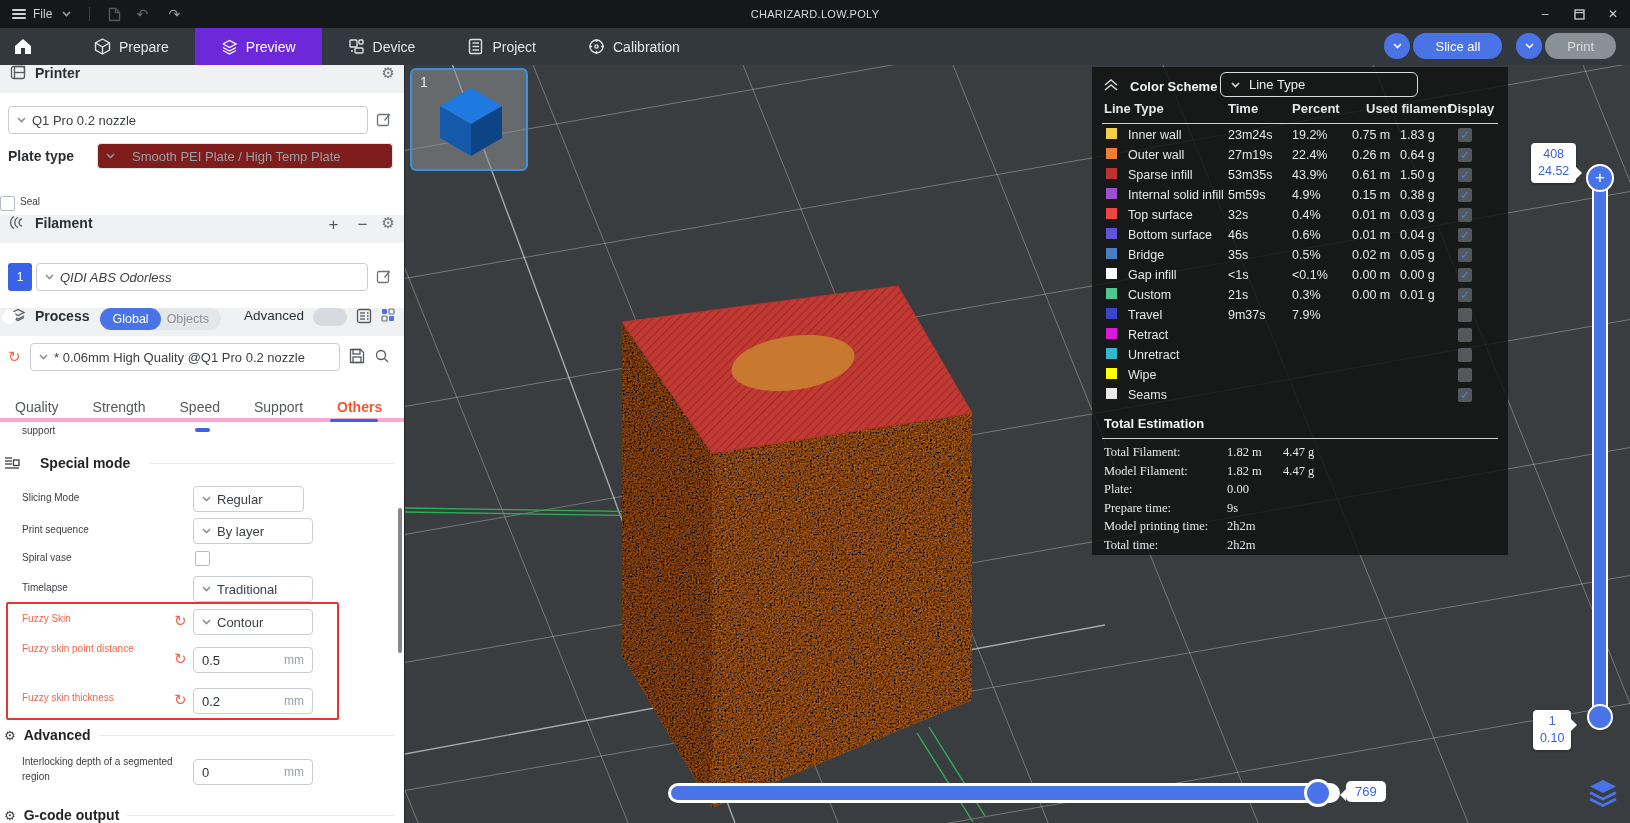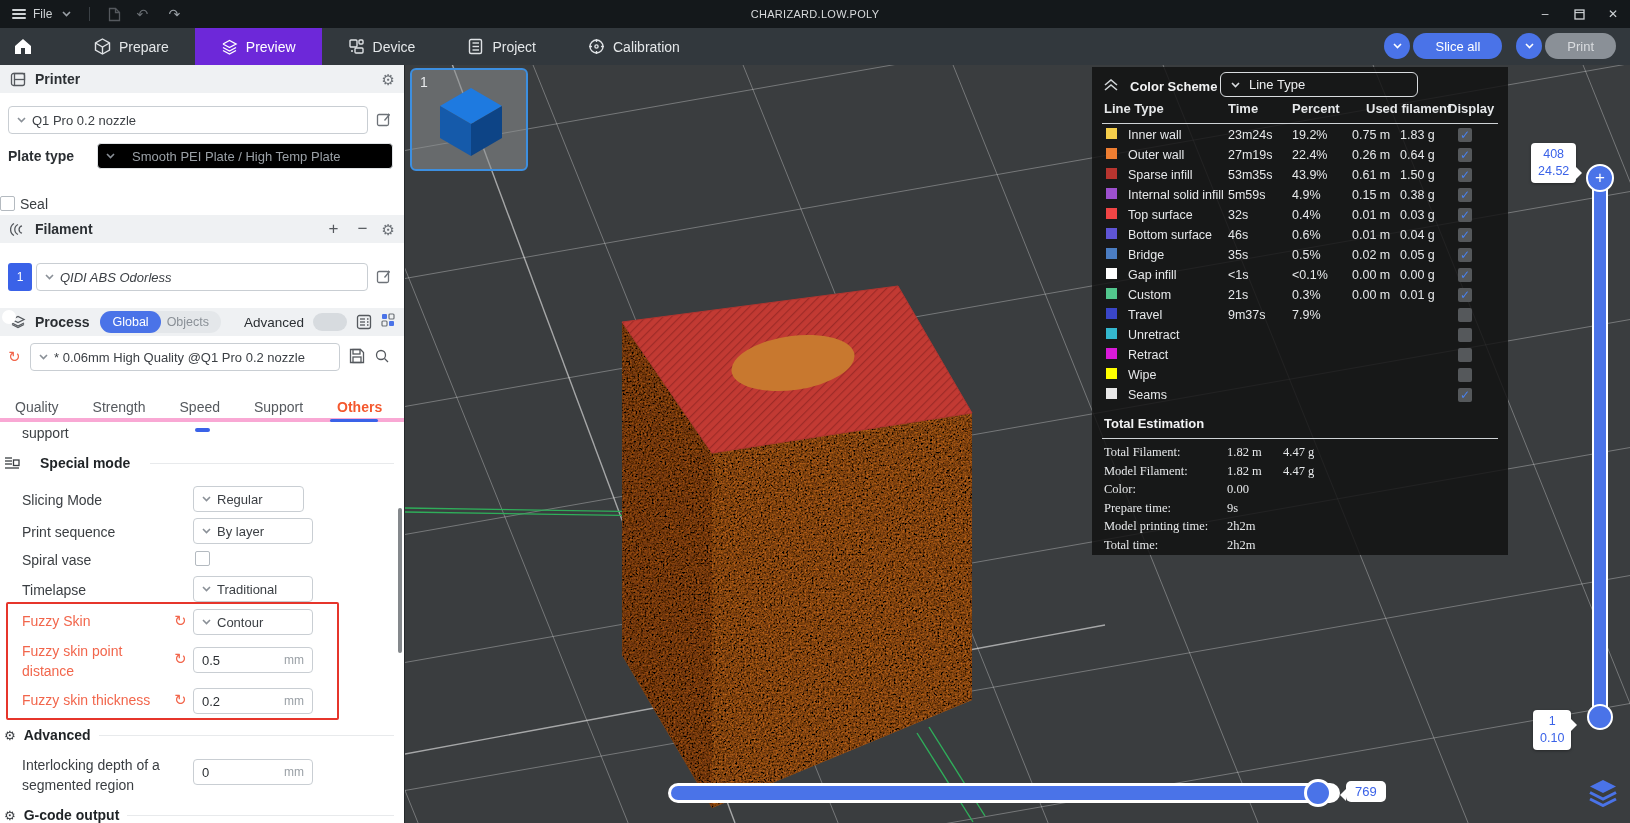--- a/index.html
+++ b/index.html
@@ -41,33 +41,33 @@
     display:flex; align-items:center; justify-content:center; }
   .split-circle .chev polyline { stroke:#fff; }
   .split-pill { height:26px; border-radius:13px; padding:0 22px; font-size:13px; color:#fff;
     background:#4a73e8; display:flex; align-items:center; }
   .split-pill.gray { background:#8a9097; color:#d9dcdf; }
 
   
   .left-panel { position:absolute; left:0; top:65px; width:405px; height:758px;
     background:#fff; overflow:hidden; border-right:1px solid #24282b; }
   .sec-head { position:absolute; left:0; width:405px; height:28px; background:#eff1f3;
-    display:flex; align-items:center; padding:0 10px; gap:9px; }
+    display:flex; align-items:flex-start; padding:0 10px; gap:9px; }
   .sec-title { font-size:14px; font-weight:bold; color:#2b2f33; }
   .gear { font-size:15px; color:#6d7278; line-height:1; }
   .mini-ico svg { display:block; }
   .mini-ico svg * { stroke:#55595e; fill:none; stroke-width:1.3; }
   .spacer { flex:1; }
   .pm { font-size:17px; color:#55595e; width:20px; text-align:center; }
   .select { position:absolute; height:28px; border:1px solid #c9ced3; border-radius:4px;
     background:#fff; display:flex; align-items:center; gap:6px; padding:0 8px;
     font-size:13px; color:#3c4045; }
   .select .chev polyline { stroke:#8a9097; }
-  .select.gray { background:#000000; border-color:#e0e3e6; color:#9aa0a6;gap:17px; }
-  .label13 { position:absolute; font-size:14px; color:#3a3e42; }
+  .select.gray { background:#7f1d1d; border-color:#e0e3e6; color:#9aa0a6;gap:17px; }
+  .label13 { position:absolute; font-size:10px; color:#3a3e42; }
   .label13.orange, .orange { color:#f2664c; }
   .checkbox { position:absolute; width:15px; height:15px; border:1px solid #b4bac0;
     border-radius:2px; background:#fff; }
   .edit-ico { position:absolute; }
   .edit-ico svg * { stroke:#6d7278; fill:none; stroke-width:1.3; }
   .slot-num { position:absolute; width:24px; height:28px; background:#3a62e8; color:#fff;
     font-size:12px; display:flex; align-items:center; justify-content:center; border-radius:3px; }
   .seg-pill { position:absolute; height:22px; background:#e4e7ea; border-radius:11px;
     display:flex; align-items:center; font-size:12.5px; }
   .seg-on { height:22px; border-radius:11px; background:#4a73e8; color:#fff; padding:0 12px;
@@ -672,31 +672,31 @@
           <div class="cs-row">
             <span class="swatch" style="background: rgb(58, 70, 200);"></span>
             <span class="cs-label">Travel</span>
             <span class="cs-time">9m37s</span>
             <span class="cs-pct">7.9%</span>
             <span class="cs-len"></span>
             <span class="cs-wt"></span>
             <span class="dcheck"></span>
           </div>
           <div class="cs-row">
-            <span class="swatch" style="background: rgb(52, 184, 206);"></span>
-            <span class="cs-label">Unretract</span>
+            <span class="swatch" style="background: rgb(217, 26, 217);"></span>
+            <span class="cs-label">Retract</span>
             <span class="cs-time"></span>
             <span class="cs-pct"></span>
             <span class="cs-len"></span>
             <span class="cs-wt"></span>
             <span class="dcheck"></span>
           </div>
           <div class="cs-row">
-            <span class="swatch" style="background: rgb(217, 26, 217);"></span>
-            <span class="cs-label">Retract</span>
+            <span class="swatch" style="background: rgb(52, 184, 206);"></span>
+            <span class="cs-label">Unretract</span>
             <span class="cs-time"></span>
             <span class="cs-pct"></span>
             <span class="cs-len"></span>
             <span class="cs-wt"></span>
             <span class="dcheck"></span>
           </div>
           <div class="cs-row">
             <span class="swatch" style="background: rgb(255, 255, 0);"></span>
             <span class="cs-label">Wipe</span>
             <span class="cs-time"></span>
@@ -722,21 +722,21 @@
             <span class="tot-label">Total Filament:</span>
             <span class="tot-v1">1.82 m</span>
             <span class="tot-v2">4.47 g</span>
           </div>
           <div class="tot-row">
             <span class="tot-label">Model Filament:</span>
             <span class="tot-v1">1.82 m</span>
             <span class="tot-v2">4.47 g</span>
           </div>
           <div class="tot-row">
-            <span class="tot-label">Color:</span>
+            <span class="tot-label">Plate:</span>
             <span class="tot-v1">0.00</span>
             <span class="tot-v2"></span>
           </div>
           <div class="tot-row">
             <span class="tot-label">Prepare time:</span>
             <span class="tot-v1">9s</span>
             <span class="tot-v2"></span>
           </div>
           <div class="tot-row">
             <span class="tot-label">Model printing time:</span>

